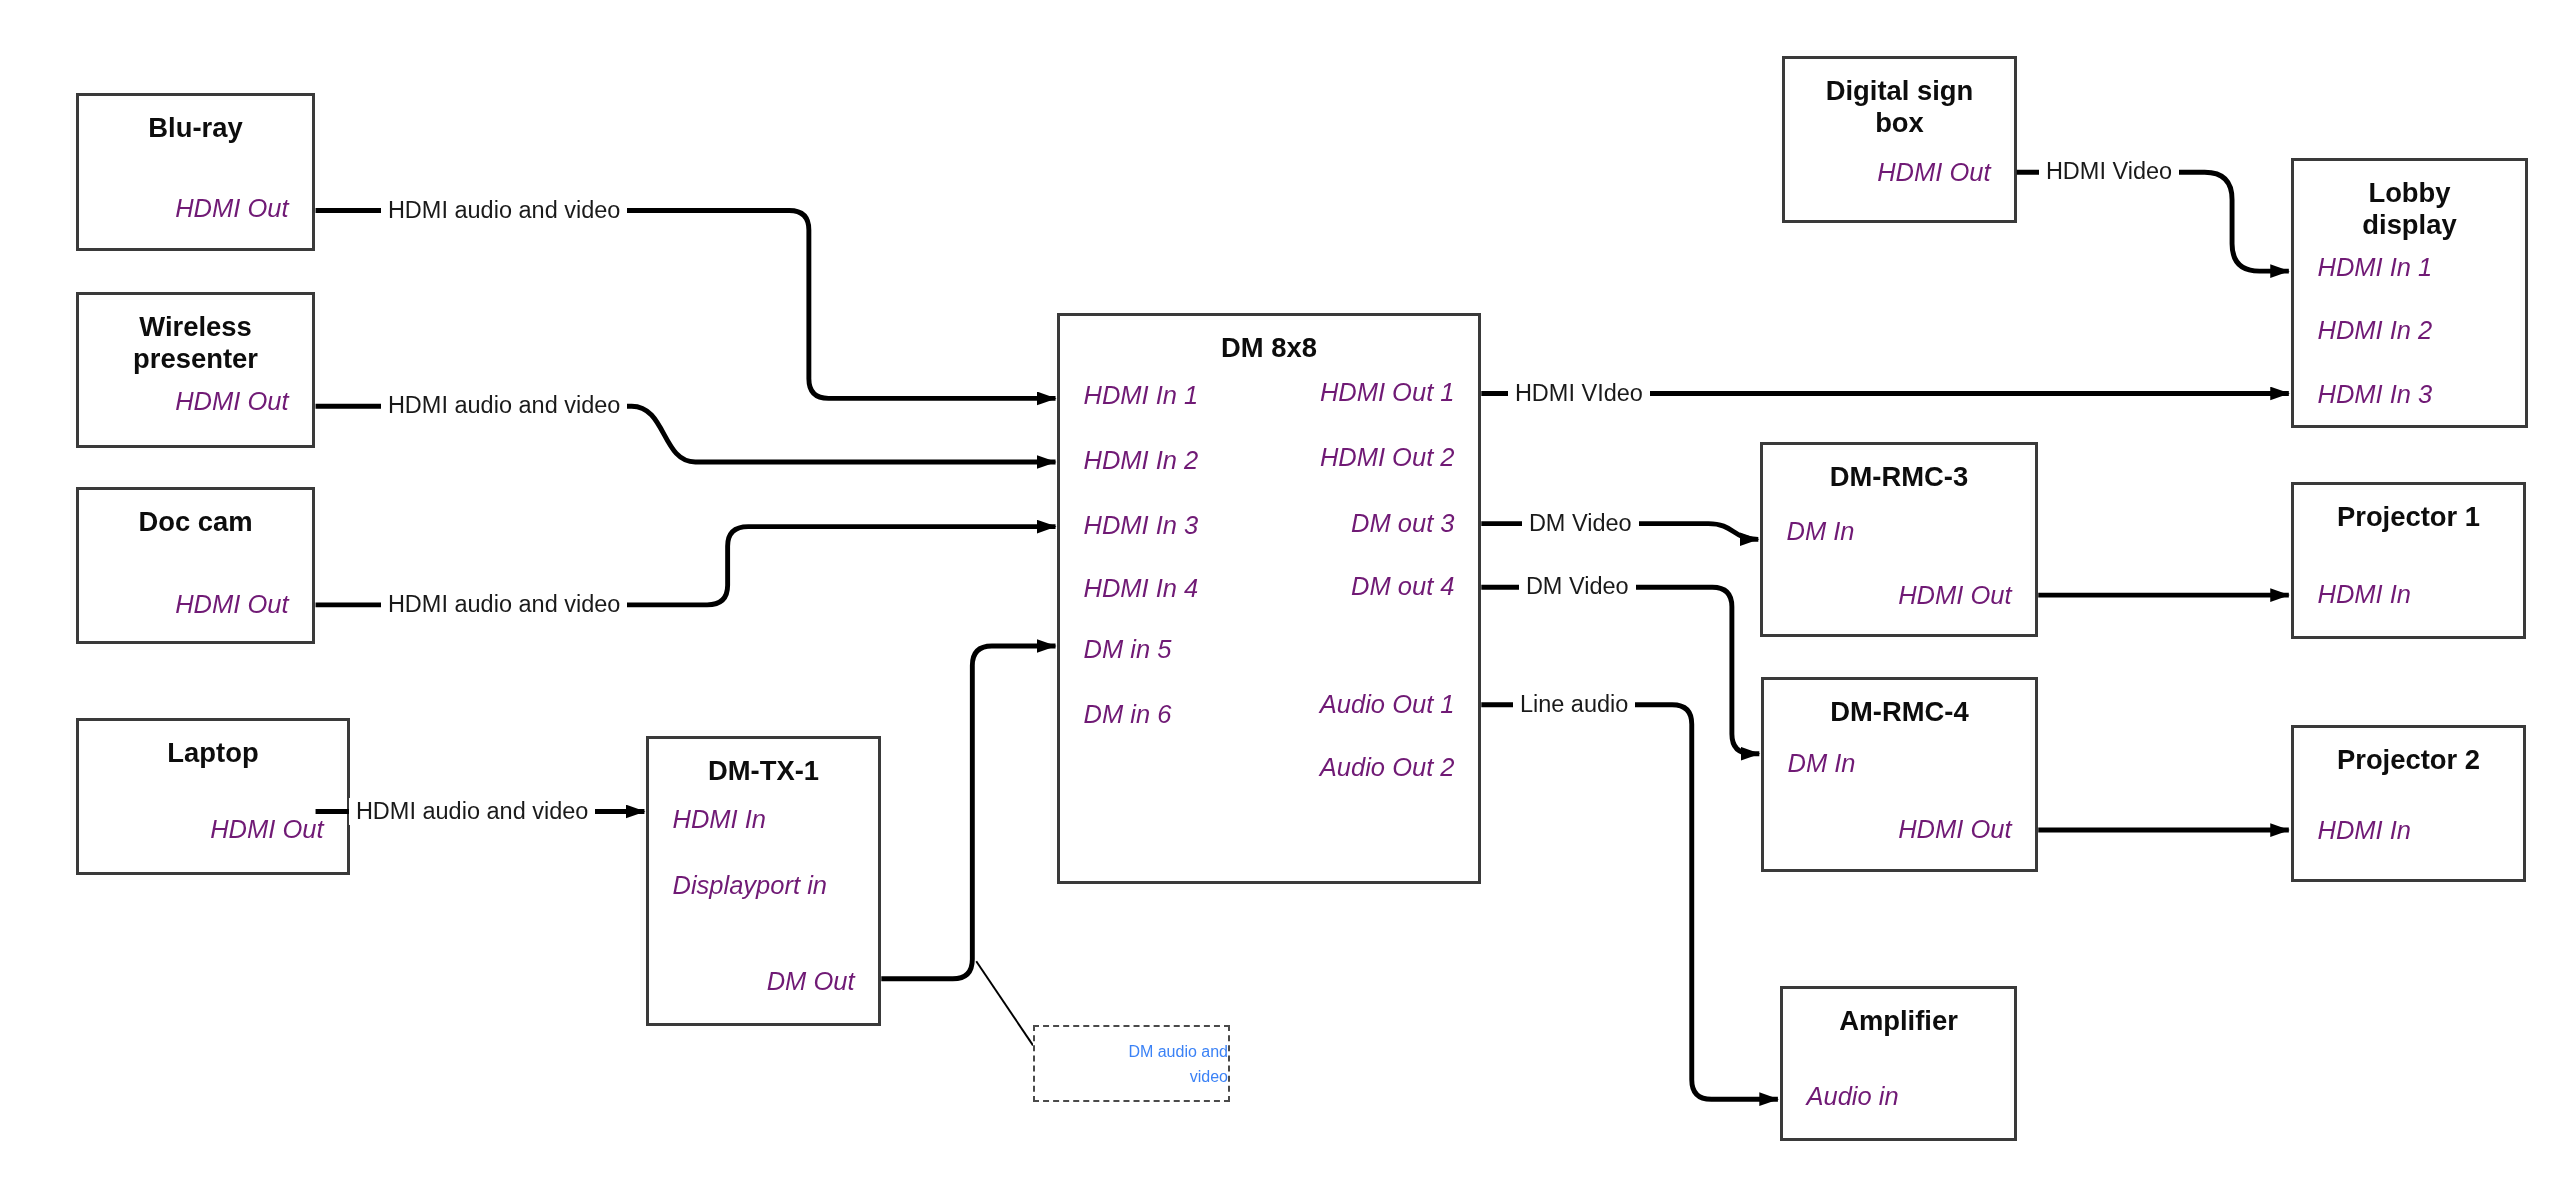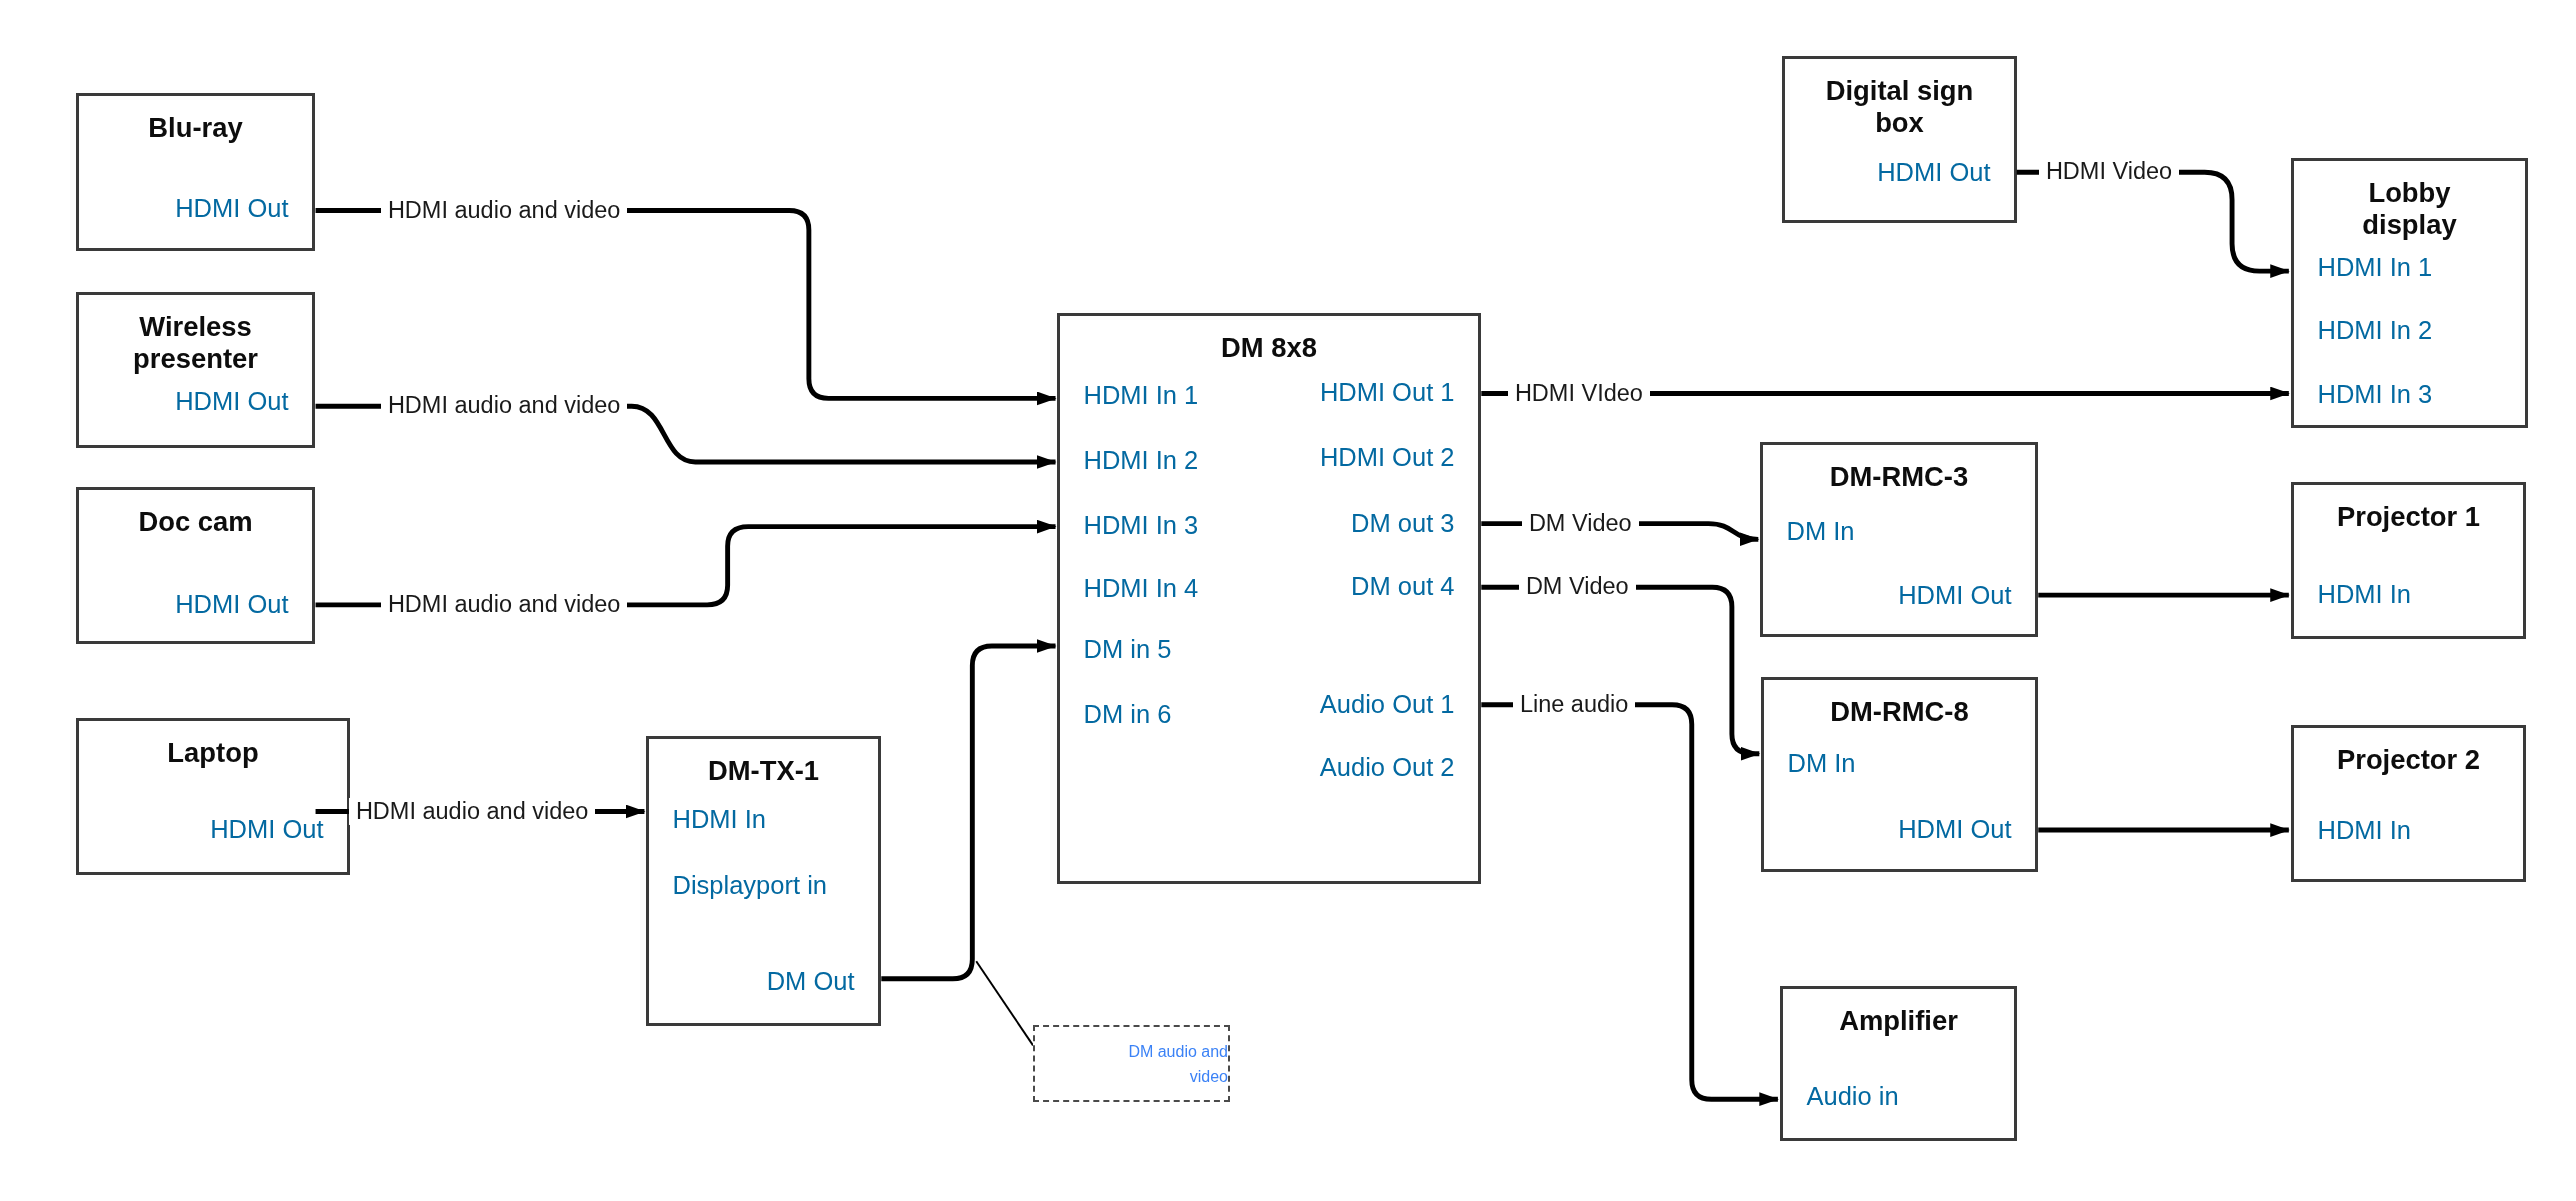--- a/index.html
+++ b/index.html
@@ -29,21 +29,22 @@
     font-weight: bold;
     font-size: 27.4px;
     line-height: 32px;
     color: #0d0d0d;
   }
   .port {
     position: absolute;
     transform: translateY(-50%);
     font-size: 25.5px;
     white-space: nowrap;
-    color: #0369a1;
+    color: #701a75;
+    font-style: italic;
   }
   .port-left  { left: 23.5px; }
   .port-right { right: 23.5px; }
 
   .wire {
     fill: none;
     stroke: #000000;
     stroke-width: 5;
   }
   .wire.thin { stroke-width: 2; }
@@ -149,21 +150,21 @@
         <div class="port port-right" style="top: 150px;">HDMI Out</div>
       </div>
       <div class="box" style="left: 2291px; top: 482px; width: 235px; height: 157px; border-color: rgb(58, 58, 58);">
         <div class="box-title">
           <div class="title-line">Projector 1</div>
         </div>
         <div class="port port-left" style="top: 109px;">HDMI In</div>
       </div>
       <div class="box" style="left: 1761px; top: 677px; width: 277px; height: 195px; border-color: rgb(58, 58, 58);">
         <div class="box-title">
-          <div class="title-line">DM-RMC-8</div>
+          <div class="title-line">DM-RMC-4</div>
         </div>
         <div class="port port-left" style="top: 83px;">DM In</div>
         <div class="port port-right" style="top: 149px;">HDMI Out</div>
       </div>
       <div class="box" style="left: 2291px; top: 725px; width: 235px; height: 157px; border-color: rgb(58, 58, 58);">
         <div class="box-title">
           <div class="title-line">Projector 2</div>
         </div>
         <div class="port port-left" style="top: 102px;">HDMI In</div>
       </div>

